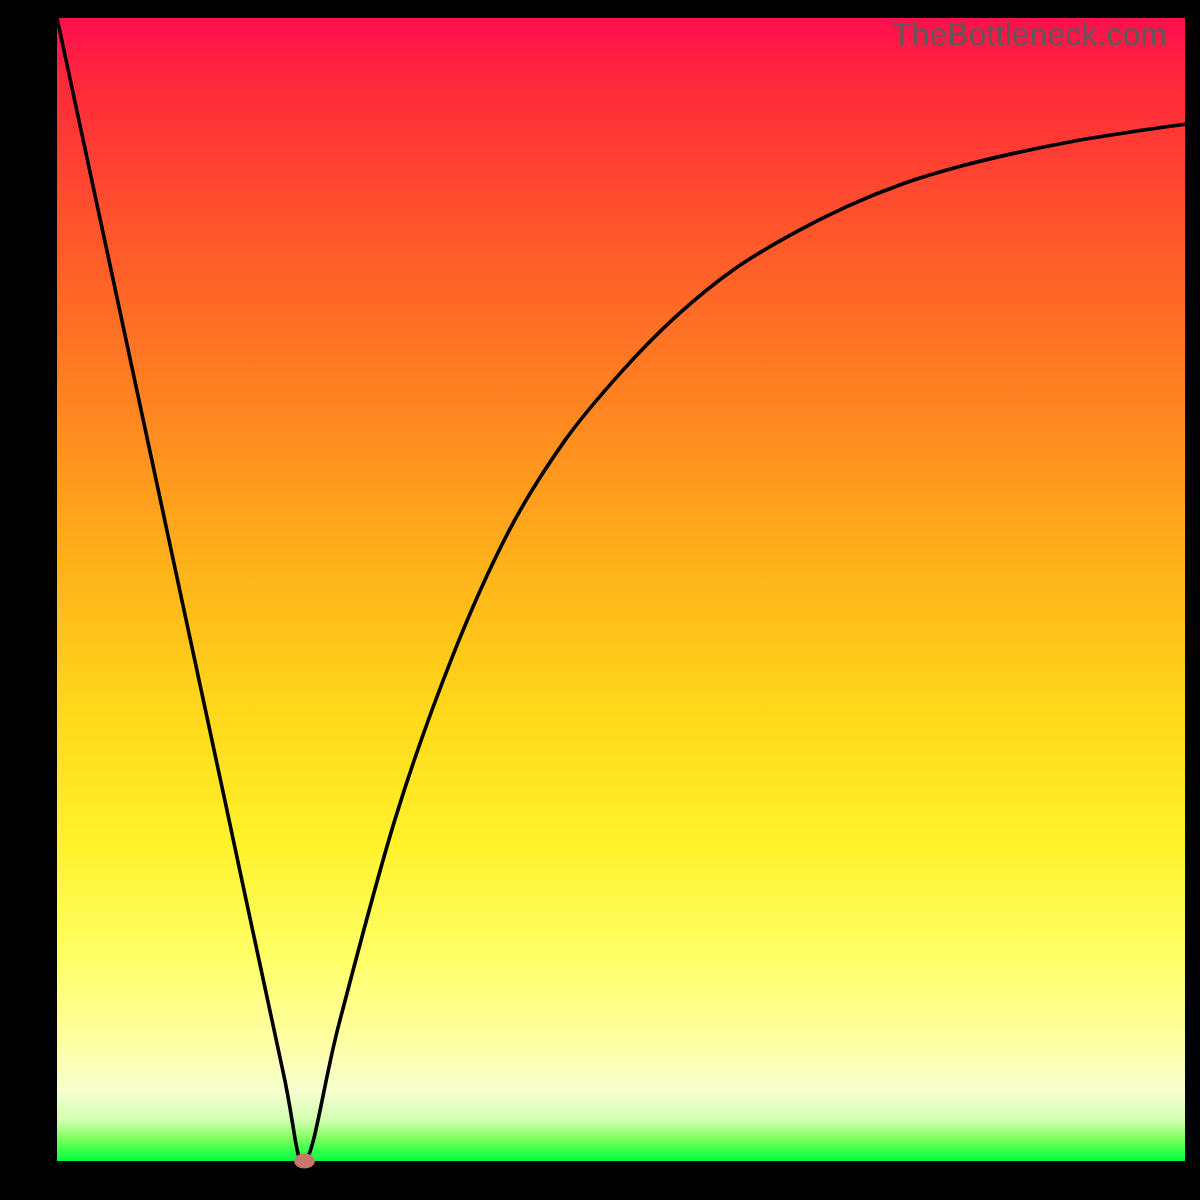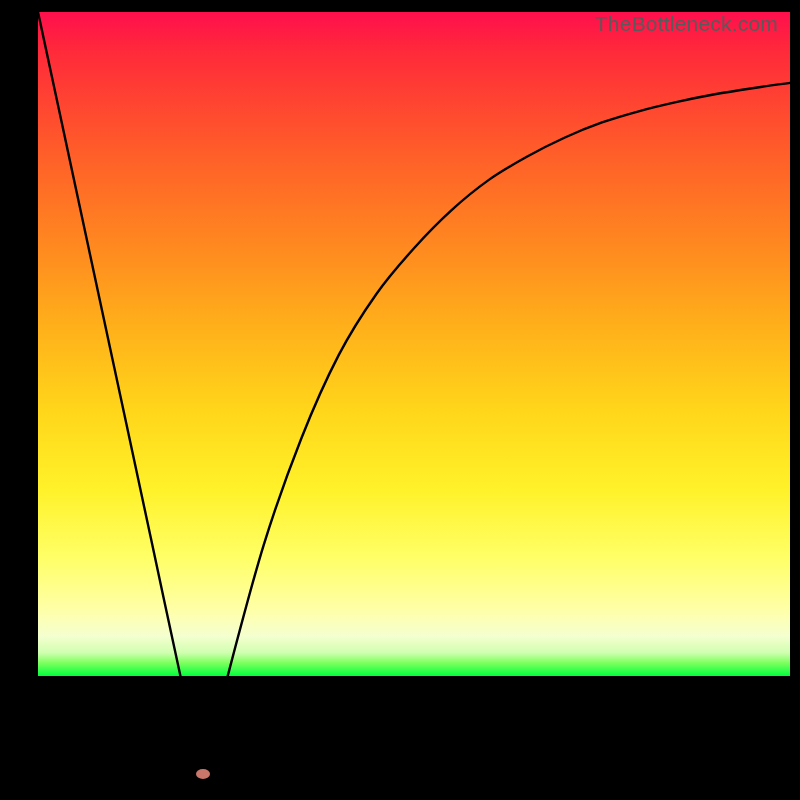--- a/index.html
+++ b/index.html
@@ -15,21 +15,21 @@
     position: relative;
     width: 800px;
     height: 800px;
     background: #000;
   }
   .plot {
     position: absolute;
     left: 38px;
     top: 12px;
     width: 752px;
-    height: 664px;
+    height: 762px;
     
     background: linear-gradient(
       to bottom,
       #ff0f4d 0%,
       #ff2a3a 6%,
       #ff5a2a 20%,
       #ff8820 35%,
       #ffb21a 48%,
       #ffd61a 60%,
       #fff22a 72%,

